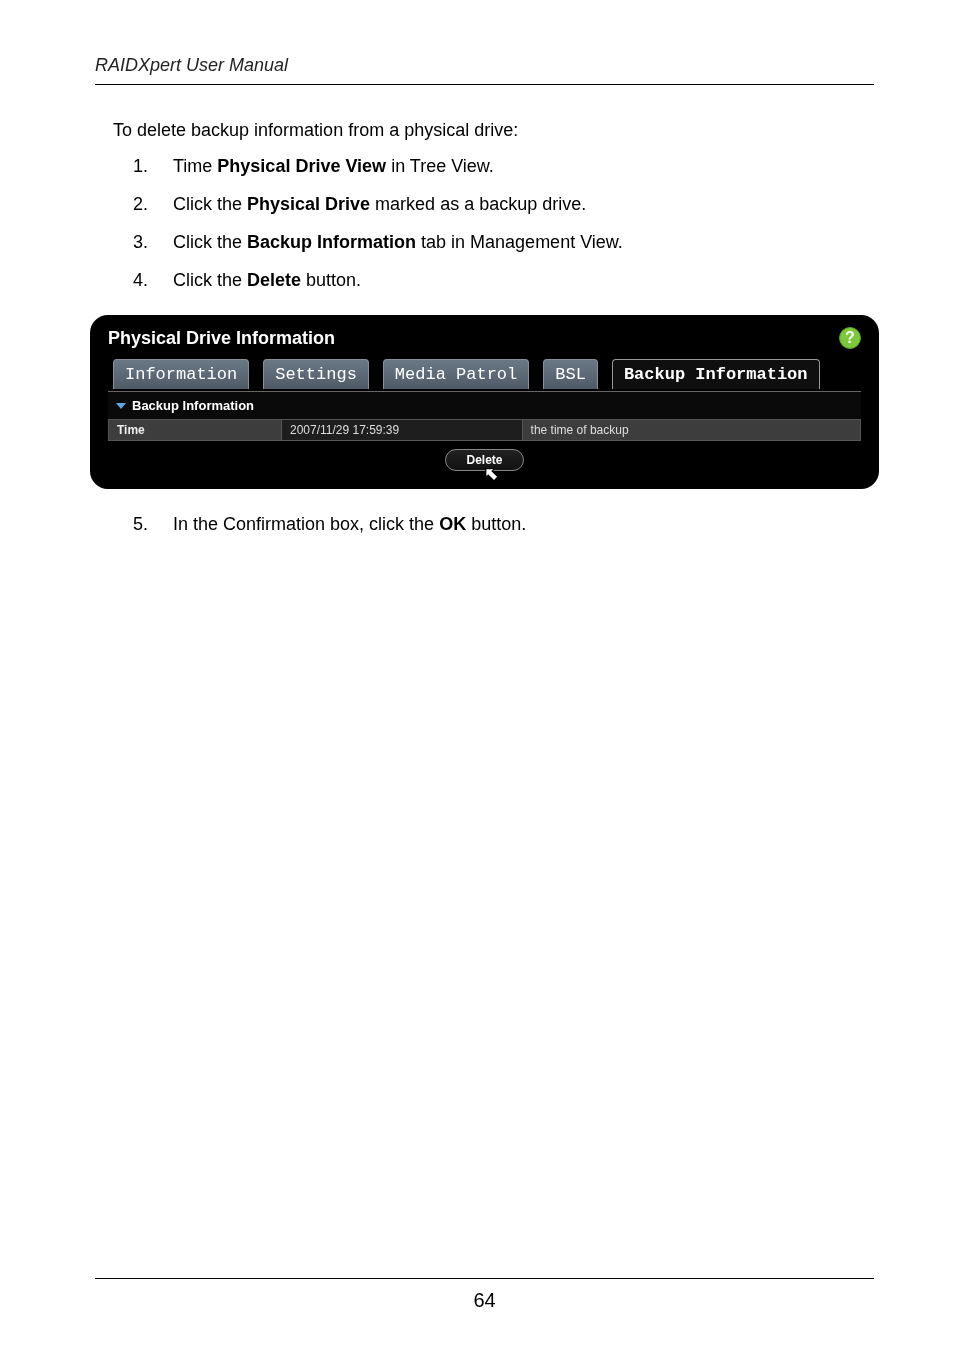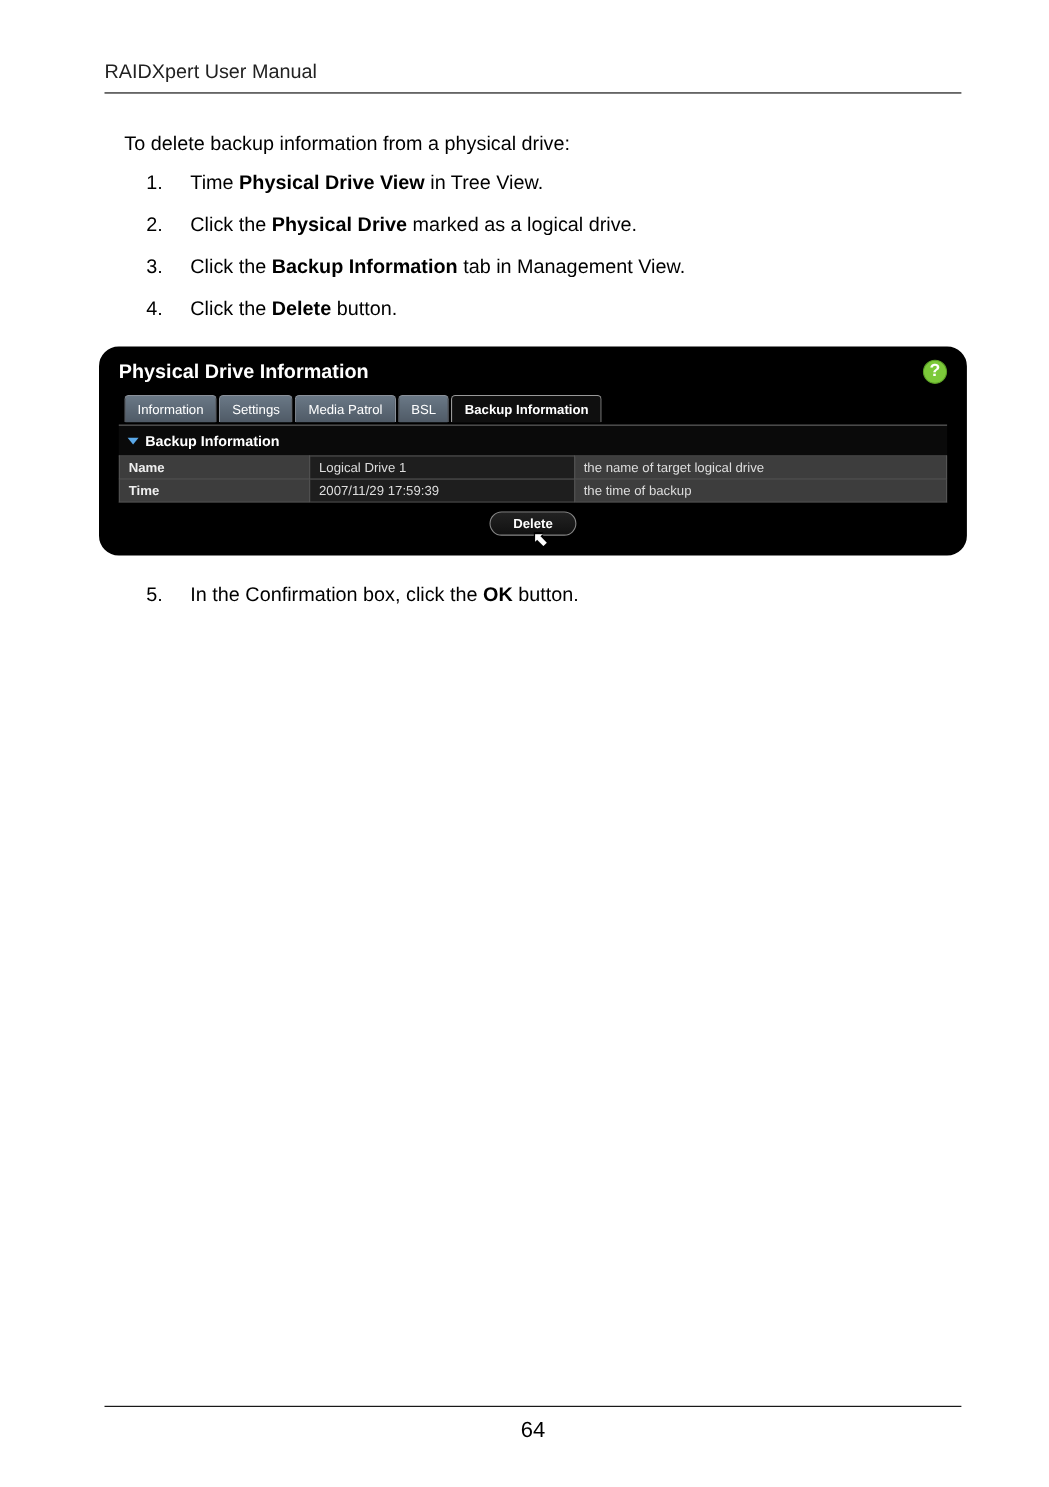--- a/index.html
+++ b/index.html
@@ -12,20 +12,21 @@
       color: #000;
     }
     .page {
       padding: 55px 80px 40px 95px;
     }
     .header-title {
       font-size: 18px;
       font-family: Arial, sans-serif;
       margin-bottom: 8px;
       color: #222;
+      font-style: italic;
     }
     .header-line {
       border: none;
       border-top: 1.5px solid #000;
       margin-bottom: 35px;
     }
     .intro-text {
       font-size: 18px;
       margin-left: 18px;
       margin-bottom: 12px;
@@ -84,29 +85,29 @@
       border: 1px solid #5a9d25;
     }
     .tabs-row {
       display: flex;
       gap: 0;
       margin-left: 2px;
       padding-left: 3px;
     }
     .tab {
       padding: 5px 11px;
-      font-size: 12px;
+      font-size: 17px;
       color: #fff;
       background: linear-gradient(#6a7886, #4f5a66);
       border: 1px solid #8a9099;
       border-bottom: none;
       border-top-left-radius: 4px;
       border-top-right-radius: 4px;
-      margin-right: 2px;
-      font-family: Liberation Sans, sans-serif;
+      margin-right: 14px;
+      font-family: Liberation Mono, monospace;
     }
     .tab.active {
       background: #0f0f0f;
       font-weight: bold;
       border-color: #999;
     }
     .section-header {
       color: #fff;
       background: #0a0a0a;
       font-weight: bold;
@@ -206,21 +207,21 @@
   <div class="ol-steps">
     <div class="step-row">
       <div class="step-num">1.</div>
       <div class="step-text">
         <span>Time </span><span class="bold">Physical Drive View</span><span> in Tree View.</span>
       </div>
     </div>
     <div class="step-row">
       <div class="step-num">2.</div>
       <div class="step-text">
-        <span>Click the </span><span class="bold">Physical Drive</span><span> marked as a logical drive.</span>
+        <span>Click the </span><span class="bold">Physical Drive</span><span> marked as a backup drive.</span>
       </div>
     </div>
     <div class="step-row">
       <div class="step-num">3.</div>
       <div class="step-text">
         <span>Click the </span><span class="bold">Backup Information</span><span> tab in Management View.</span>
       </div>
     </div>
     <div class="step-row">
       <div class="step-num">4.</div>
@@ -241,25 +242,20 @@
       <div class="tab">Media Patrol</div>
       <div class="tab">BSL</div>
       <div class="tab active">Backup Information</div>
     </div>
     <div class="section-header">
       <span class="chev"></span>
       <span>Backup Information</span>
     </div>
     <table class="data-table">
       <tbody>
-          <tr>
-        <td class="lbl">Name</td>
-        <td class="val">Logical Drive 1</td>
-        <td class="desc">the name of target logical drive</td>
-      </tr>
       <tr>
         <td class="lbl">Time</td>
         <td class="val">2007/11/29 17:59:39</td>
         <td class="desc">the time of backup</td>
       </tr>
     </tbody>
       </table>
     <div class="delete-row">
       <button class="delete-button">
         <span>Delete</span>

